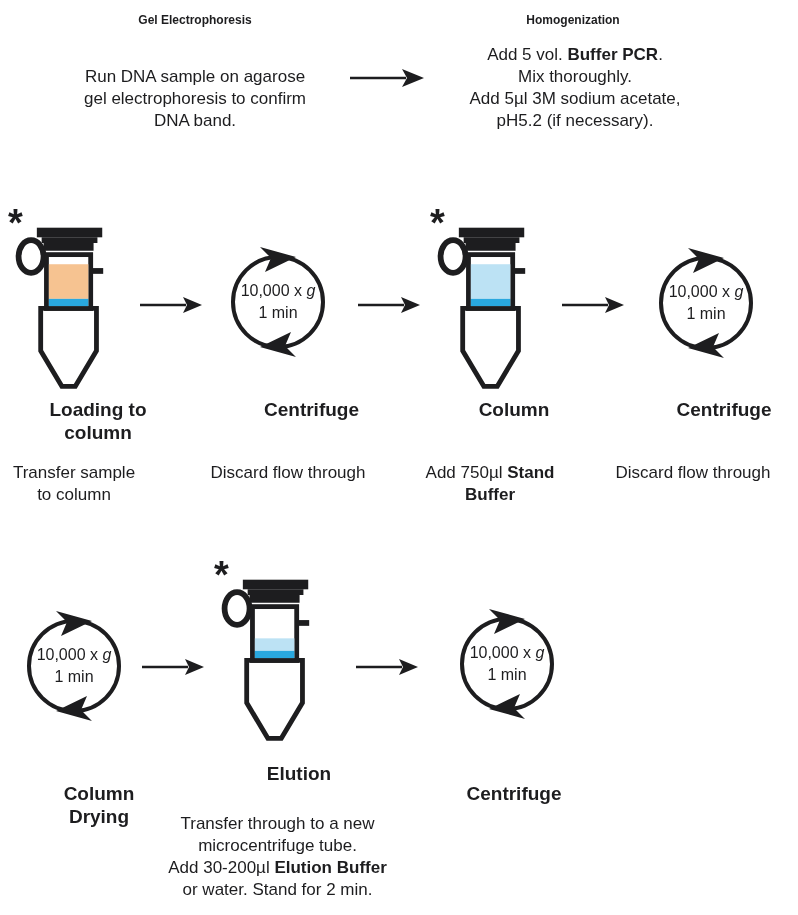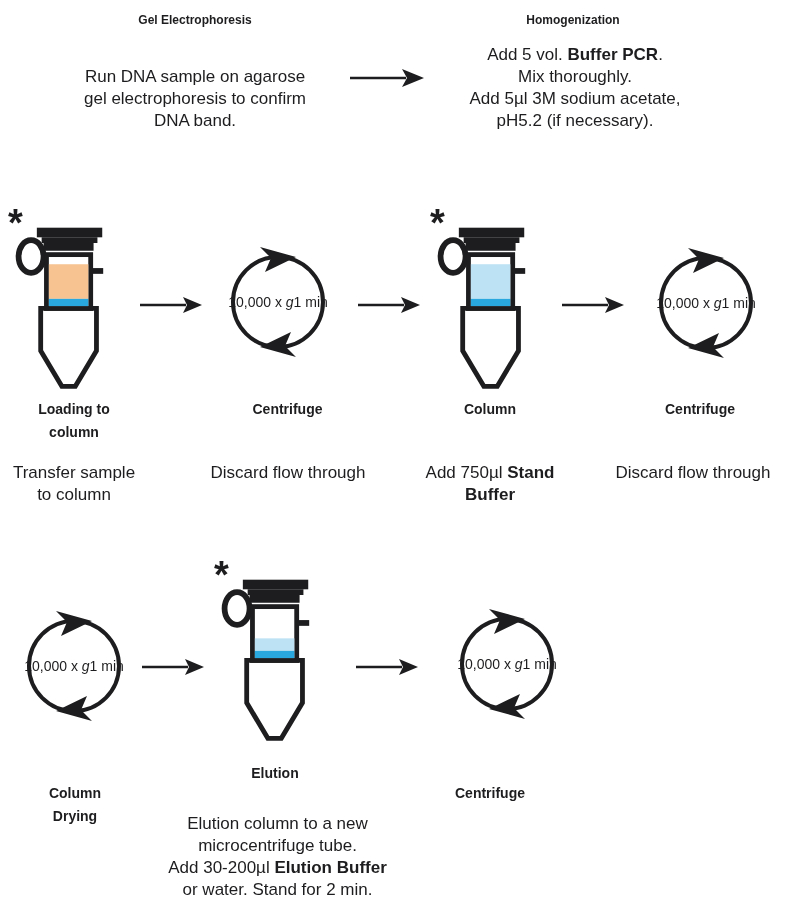--- a/index.html
+++ b/index.html
@@ -4,33 +4,33 @@
 <style>
   html,body{margin:0;padding:0;background:#ffffff;}
   #stage{
     position:relative;width:798px;height:915px;background:#ffffff;
     font-family:"Liberation Sans","DejaVu Sans",sans-serif;
     color:#1d1d1f;overflow:hidden;
   }
   .abs{position:absolute;}
   .ctr{text-align:center;}
   .h1{font-weight:bold;font-size:12px;line-height:24px;}
-  .h2{font-weight:bold;font-size:14px;line-height:23px;}
+  .h2{font-weight:bold;font-size:19px;line-height:23px;padding-left:24px;}
   .body{font-size:17px;line-height:22px;}
   .nowrap{white-space:nowrap;}
   .ink{stroke:#1d1d1f;}
   .fill-ink{fill:#1d1d1f;}
   .tube{width:100px;height:183px;}
   .ast{
     position:absolute;left:0px;top:-7px;font-weight:bold;font-size:38px;line-height:28px;
   }
   .spin{width:116px;height:116px;}
   .spin-text{
-    position:absolute;inset:0;display:flex;flex-direction:row;
-    justify-content:center;align-items:center;font-size:14px;line-height:22px;
+    position:absolute;inset:0;display:flex;flex-direction:column;
+    justify-content:center;align-items:center;font-size:16px;line-height:22px;
   }
   .liquid-sample{fill:var(--sample-orange,#F6C391);}
   .liquid-wash{fill:var(--wash-blue,#BCE2F4);}
   .band{fill:var(--band-blue,#29A8DF);}
 </style>
 </head>
 <body>
 
 <div id="stage">
 
@@ -204,21 +204,21 @@
     </div>
   </div>
 
   <div class="abs ctr h2" style="left:0px;top:782px;width:150px;">
     <div>Column</div>
     <div>Drying</div>
   </div>
 
   <div class="abs ctr h2" style="left:165px;top:762px;width:220px;">Elution</div>
   <div class="abs ctr body" style="left:150px;top:813px;width:255px;">
-    <div>Elution column to a new</div>
+    <div>Transfer through to a new</div>
     <div>microcentrifuge tube.</div>
     <div class="nowrap"><span>Add 30-200µl </span><b>Elution Buffer</b></div>
     <div>or water. Stand for 2 min.</div>
   </div>
 
   <div class="abs ctr h2" style="left:385px;top:782px;width:210px;">Centrifuge</div>
 
 </div>
 
 </body></html>

